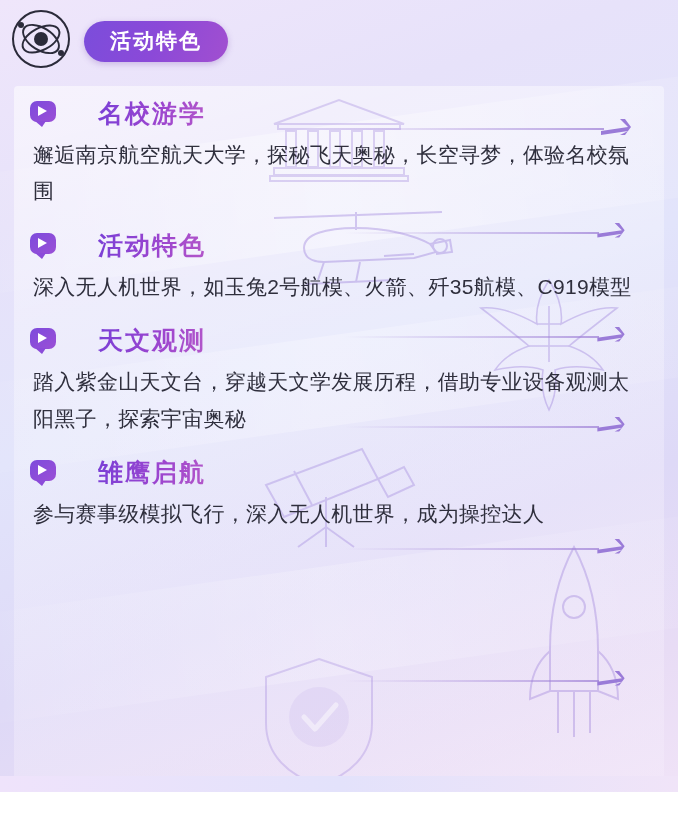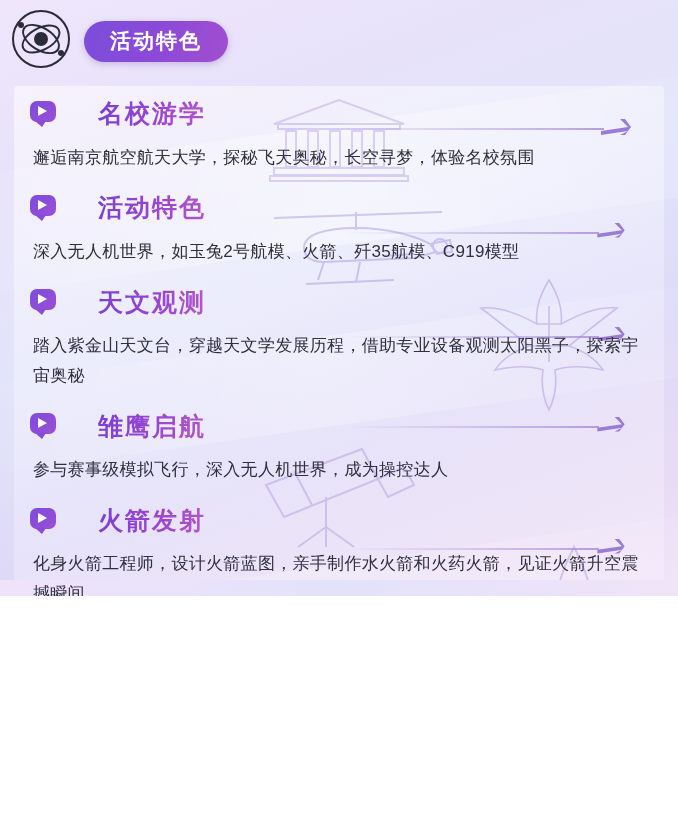--- a/index.html
+++ b/index.html
@@ -10,21 +10,21 @@
     width: 678px;
     height: 822px;
     font-family: "Liberation Sans", "DejaVu Sans", sans-serif;
     background: #ffffff;
     overflow: hidden;
   }
 
   .page {
     position: relative;
     width: 678px;
-    height: 596px;
+    height: 792px;
     background:
       linear-gradient(160deg, #efe6fb 0%, #e7e2fa 22%, #e2e4fb 45%, #ded9f7 68%, #e8dcf5 86%, #f0e3f7 100%);
     overflow: hidden;
   }
 
   
   .band {
     position: absolute;
     left: -10%;
     width: 130%;
@@ -193,23 +193,23 @@
     background: linear-gradient(100deg, #7a3fd6 0%, #9b45cf 55%, #b356c9 100%);
     -webkit-background-clip: text;
     background-clip: text;
     color: #8f43d2;
     -webkit-text-fill-color: transparent;
     white-space: nowrap;
     margin-left: 32px;
   }
 
   .feature-desc {
-    margin-top: 15px;
+    margin-top: 9px;
     margin-left: 3px;
-    font-size: 17px;
+    font-size: 21px;
     line-height: 1.75;
     color: #2f2f3d;
     letter-spacing: 0.3px;
     position: relative;
     z-index: 3;
     max-width: 612px;
   }
 
   .footer-line {
     position: absolute;
@@ -383,28 +383,18 @@
       <div class="feature-head">
         <div class="marker">
           <div class="bubble"></div>
             <div class="tri"></div>
         </div>
         <div class="feature-title">雏鹰启航</div>
       </div>
       <div class="feature-desc">参与赛事级模拟飞行，深入无人机世界，成为操控达人</div>
     </div>
 
-    <div class="feature">
-      <div class="feature-head">
-        <div class="marker">
-          <div class="bubble"></div>
-            <div class="tri"></div>
-        </div>
-        <div class="feature-title">火箭发射</div>
-      </div>
-      <div class="feature-desc">化身火箭工程师，设计火箭蓝图，亲手制作水火箭和火药火箭，见证火箭升空震撼瞬间</div>
-    </div>
 
 
   </div>
 
   <div class="footer-line"></div>
 </div>
 
 </body></html>

